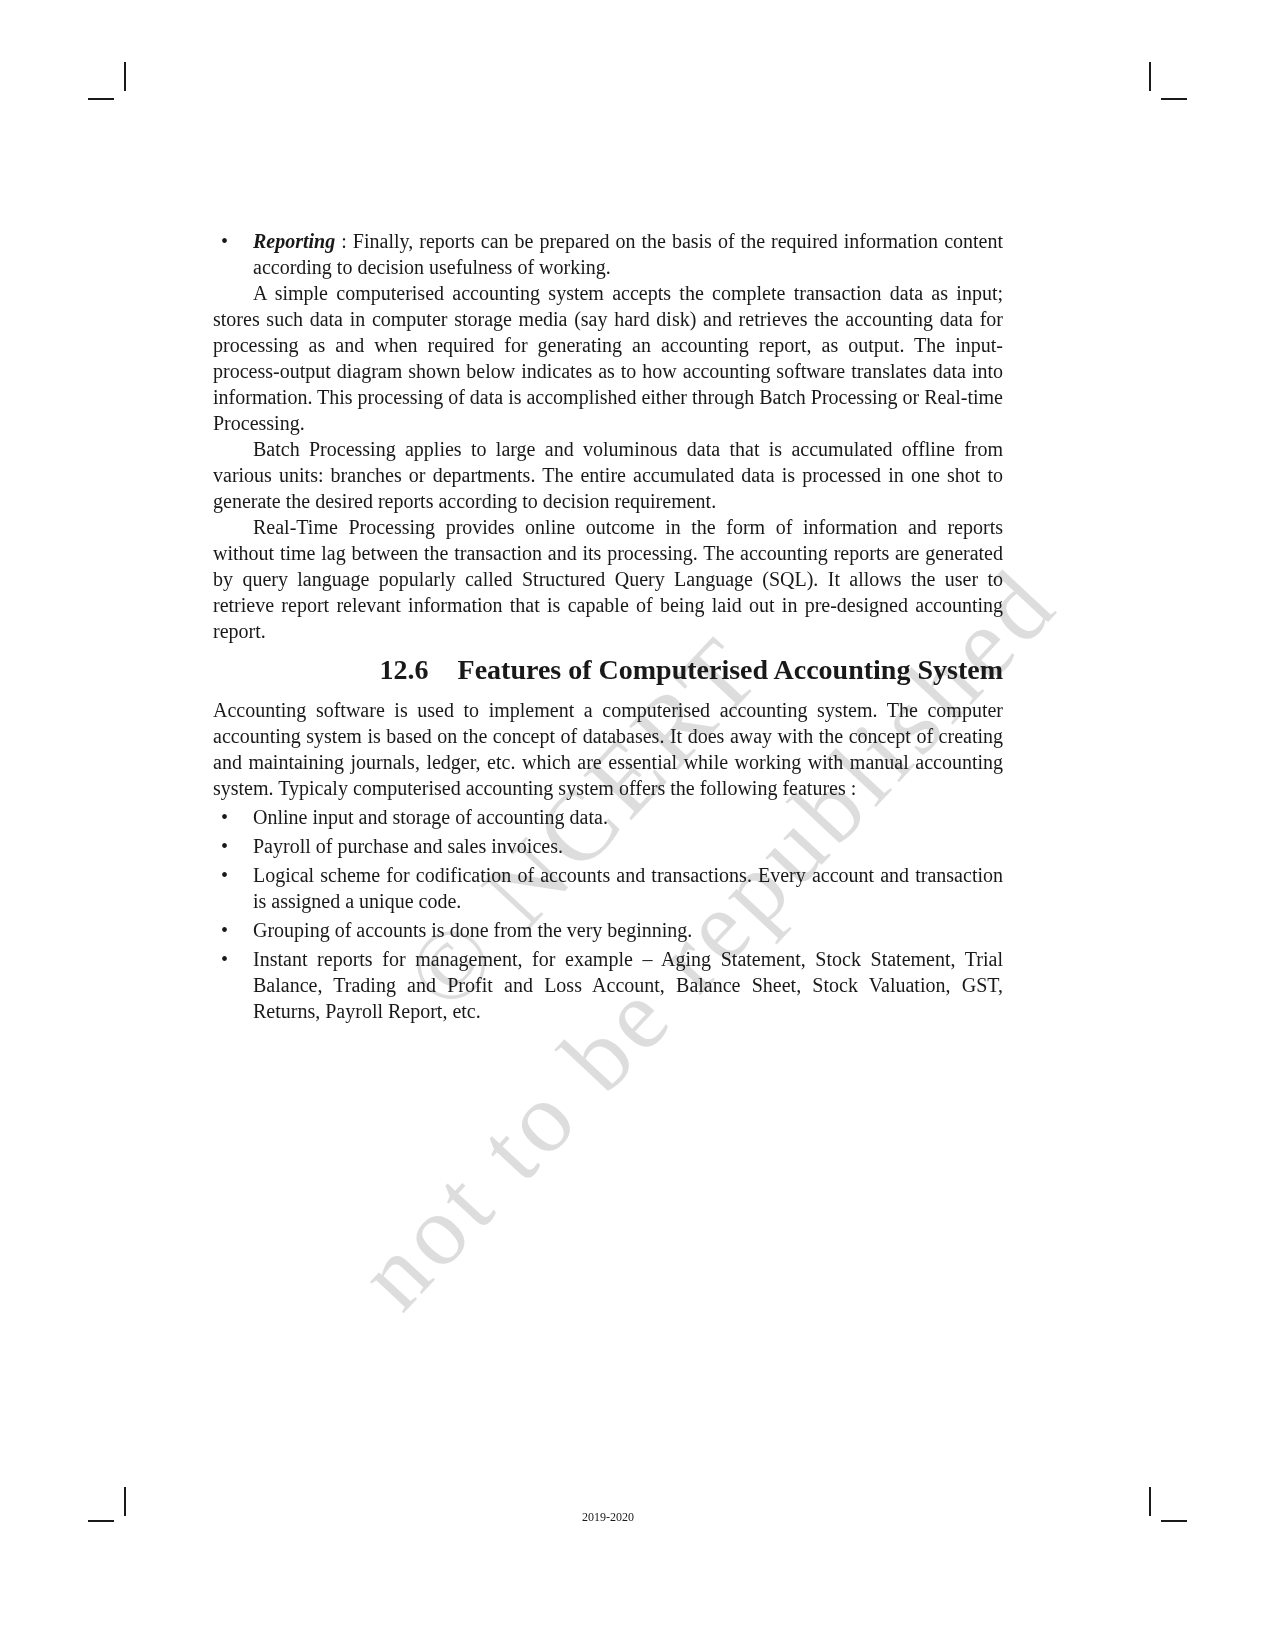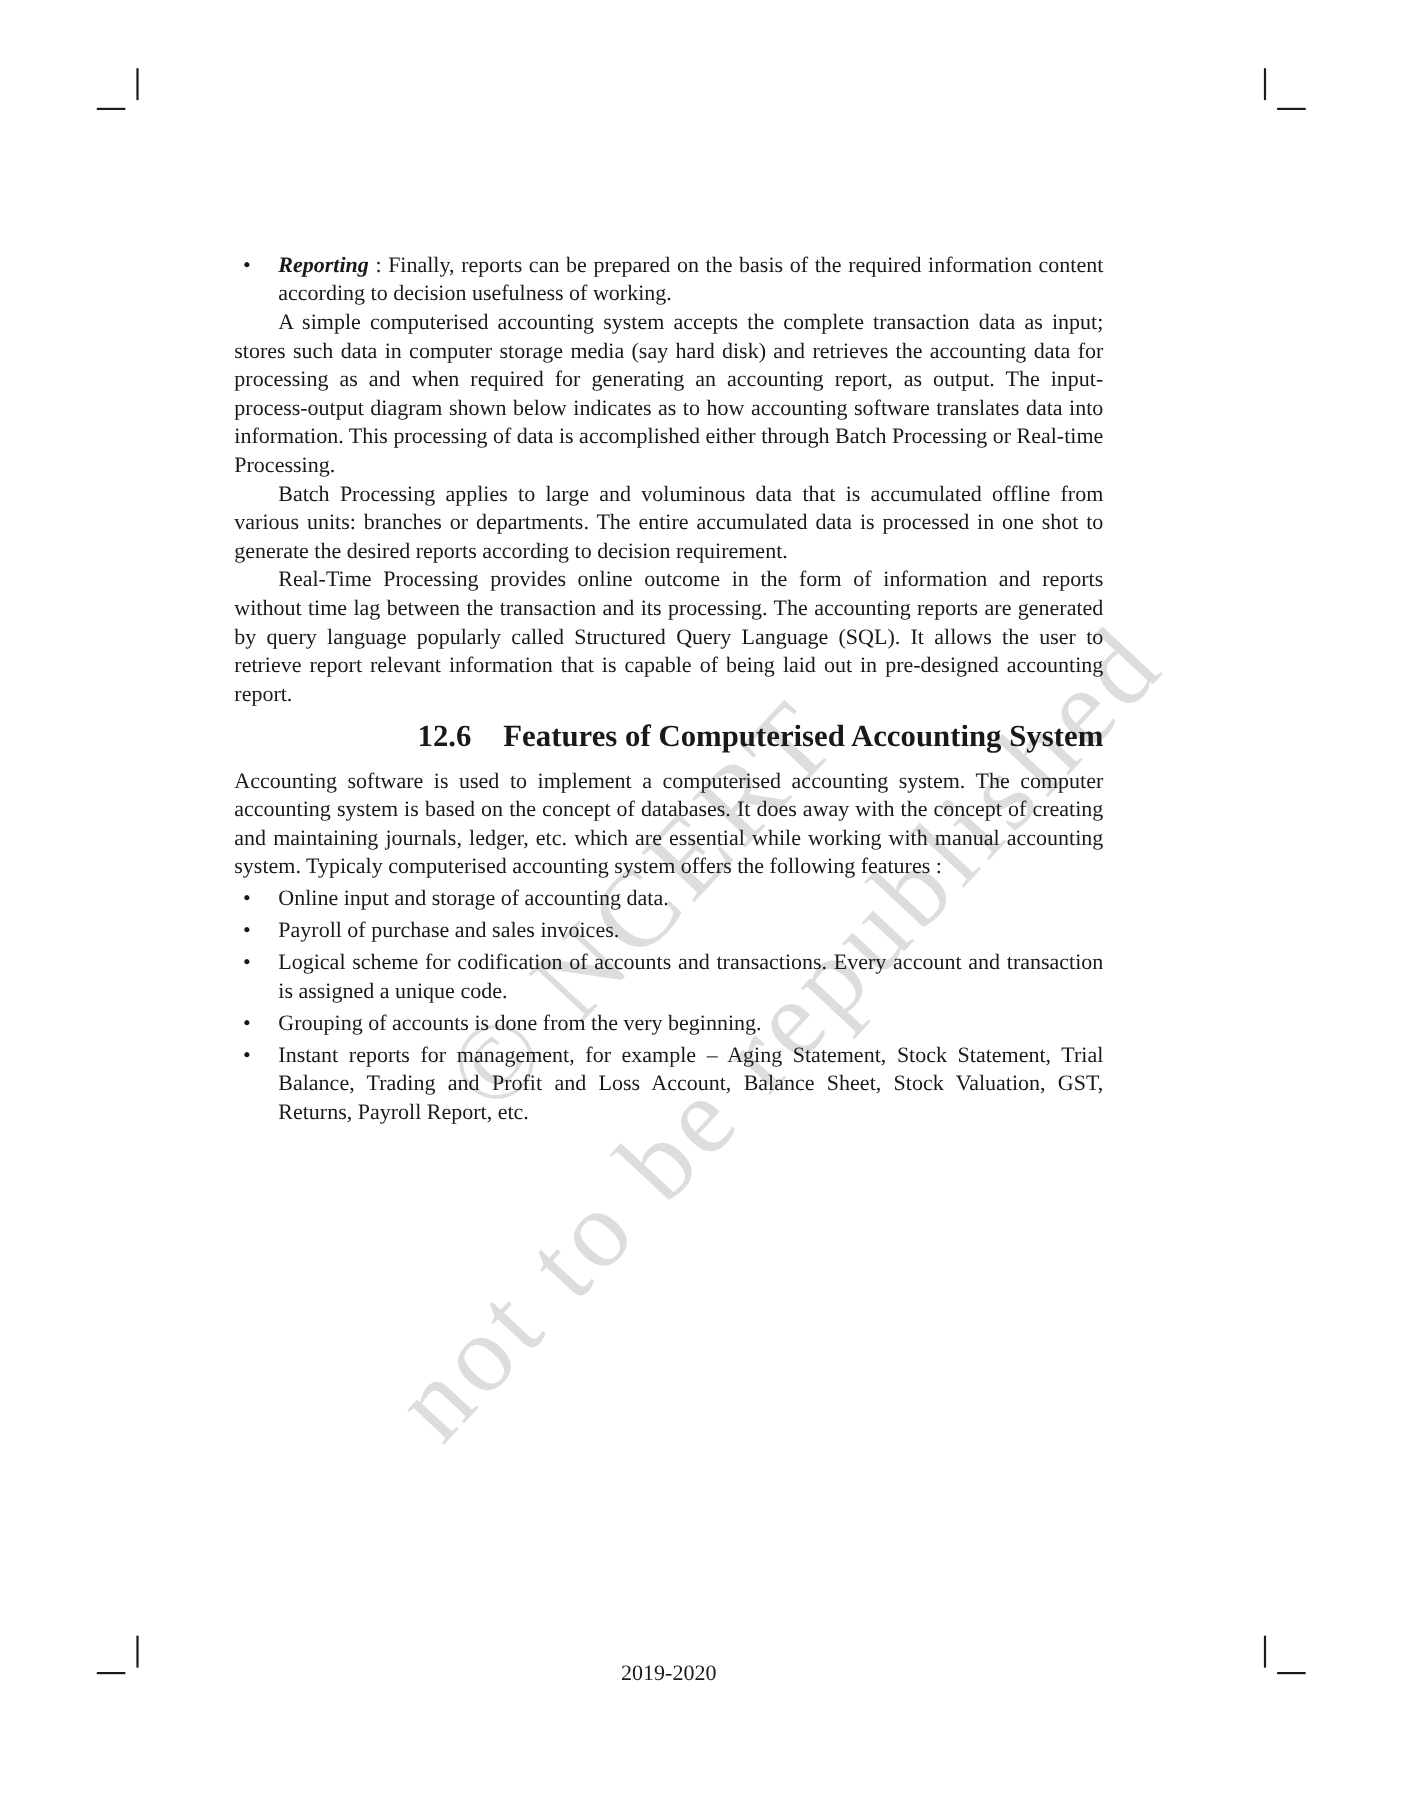--- a/index.html
+++ b/index.html
@@ -71,21 +71,21 @@
   }
   h2.section .sectitle { margin-left:22px; }
 
   .features { margin-top:2px; }
 
   .footer {
     position:absolute;
     left:213px; top:1510px;
     width:790px;
     text-align:center;
-    font-size:20px;
+    font-size:12px;
     z-index:1;
   }
 </style>
 </head>
 <body>
 
 <div class="page">
 
   <div class="crop h" style="left:88px; top:98px;"></div>
   <div class="crop v" style="left:124px; top:62px;"></div>

